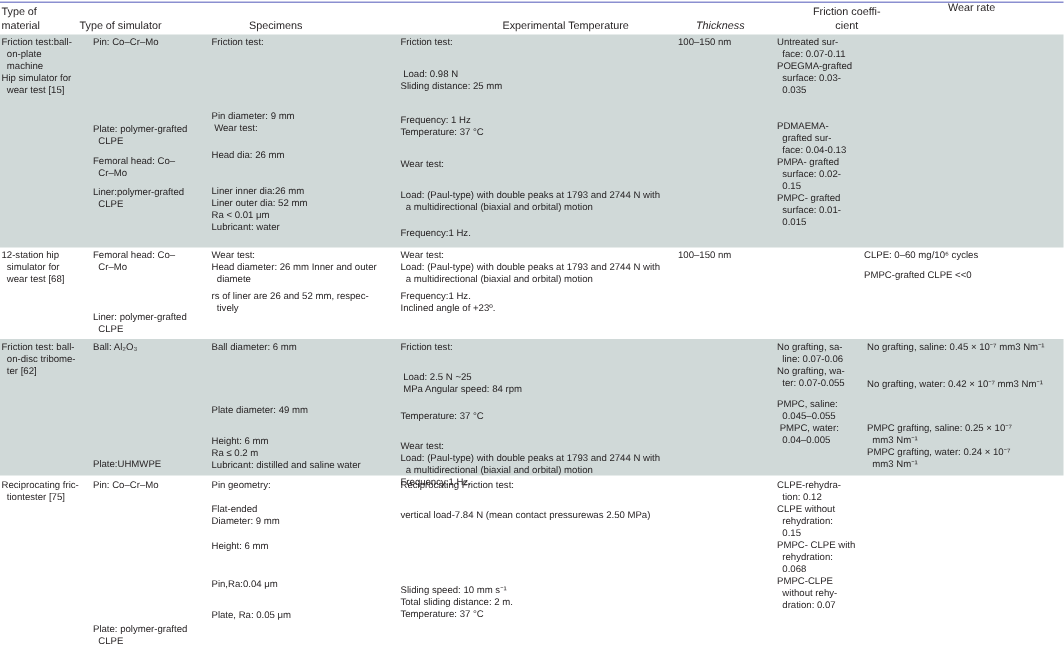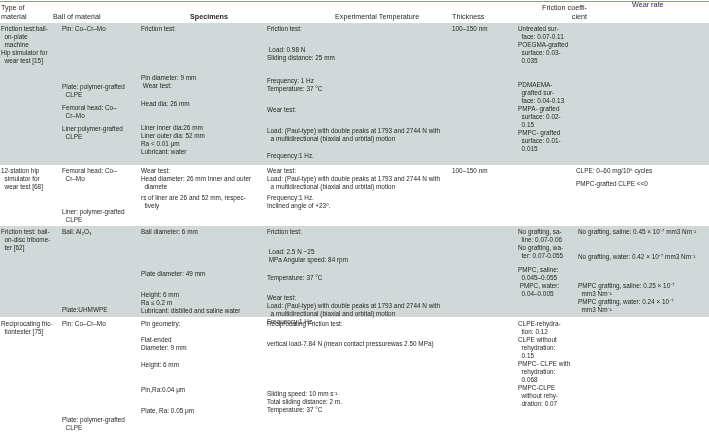--- a/index.html
+++ b/index.html
@@ -11,25 +11,25 @@
   .c { position: absolute; font-size: 6.4px; line-height: 8px; white-space: pre; color: #231f20; }
 </style>
 </head>
 <body>
 
 <div class="tbl">
   <div class="topline"></div>
 
   <div class="hdr" style="left:1px;white-space:pre;">Type of
 material</div>
-  <div class="hdr" style="left:53px;top:12px;">Ball of material</div>
-  <div class="hdr" style="left:190px;top:12px;font-weight:bold;">Specimens</div>
+  <div class="hdr" style="left:53px;top:12px;">Type of simulator</div>
+  <div class="hdr" style="left:166px;top:12px;">Specimens</div>
   <div class="hdr" style="left:335px;top:12px;">Experimental Temperature</div>
-  <div class="hdr" style="left:452px;top:12px;">Thickness</div>
-  <div class="hdr" style="left:542px;text-align:right;white-space:pre;">Friction coeffi-
+  <div class="hdr" style="left:464px;top:12px;font-style:italic;">Thickness</div>
+  <div class="hdr" style="left:542px;text-align:center;white-space:pre;">Friction coeffi-
 cient</div>
   <div class="hdr" style="left:632px;top:0;">Wear rate</div>
 
   <div class="band" style="top:23px;height:142px;"></div>
   <div class="band" style="top:226px;height:91px;"></div>
 
   <div>
     <div class="c" style="left:1px;top:25px;">Friction test:ball-
   on-plate
   machine

